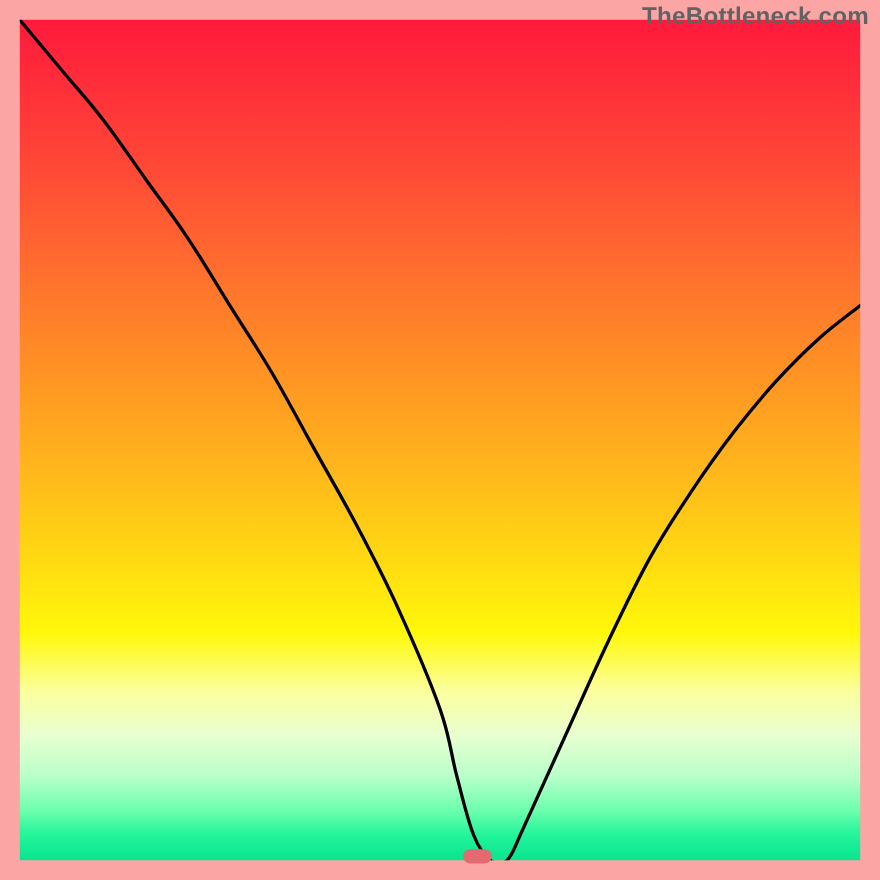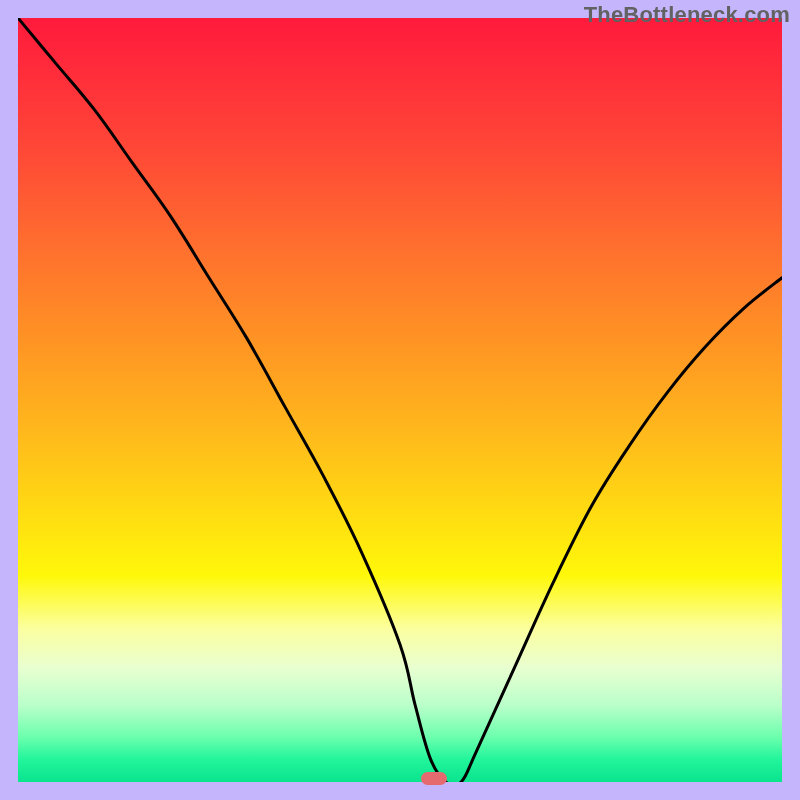--- a/index.html
+++ b/index.html
@@ -8,21 +8,21 @@
     width: 800px;
     height: 800px;
     overflow: hidden;
     background: #000;
     font-family: Arial, Helvetica, sans-serif;
   }
   .frame {
     position: relative;
     width: 800px;
     height: 800px;
-    background: #c4b5fd;
+    background: #fca5a5;
   }
   .plot {
     position: absolute;
     left: 18px;
     top: 18px;
     width: 764px;
     height: 764px;
     background: linear-gradient(to bottom,
       #ff1a3c 0%,
       #ff2f3a 8%,

